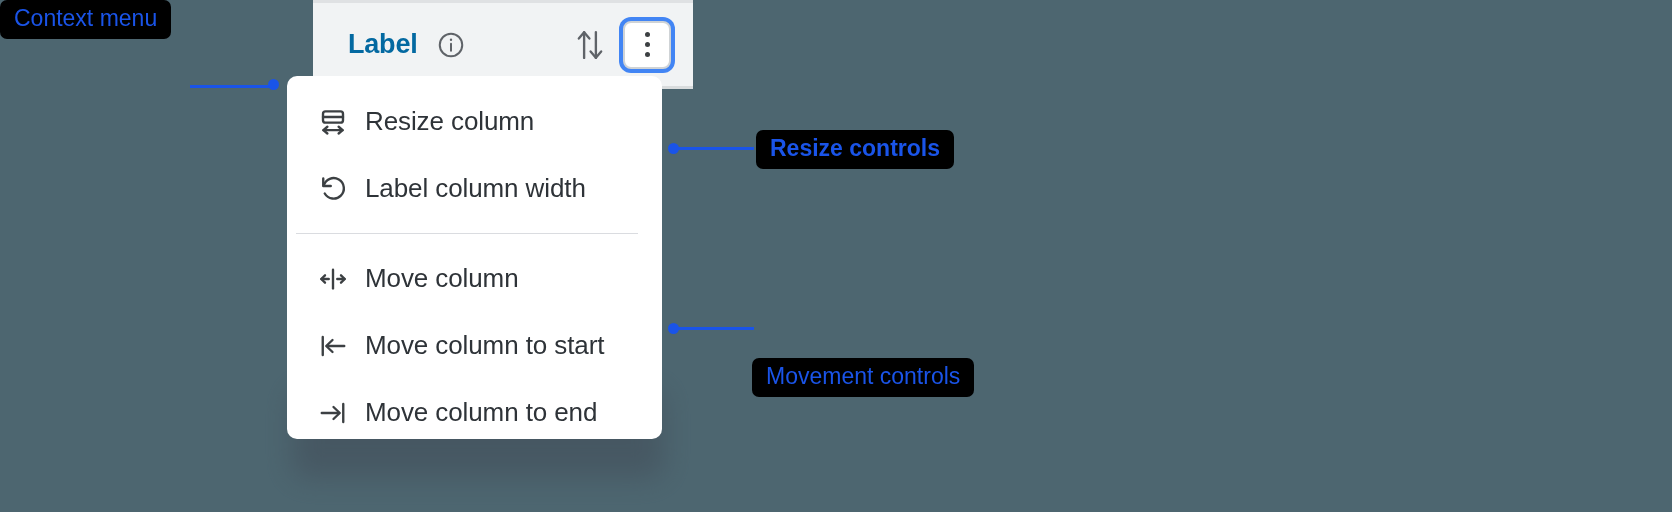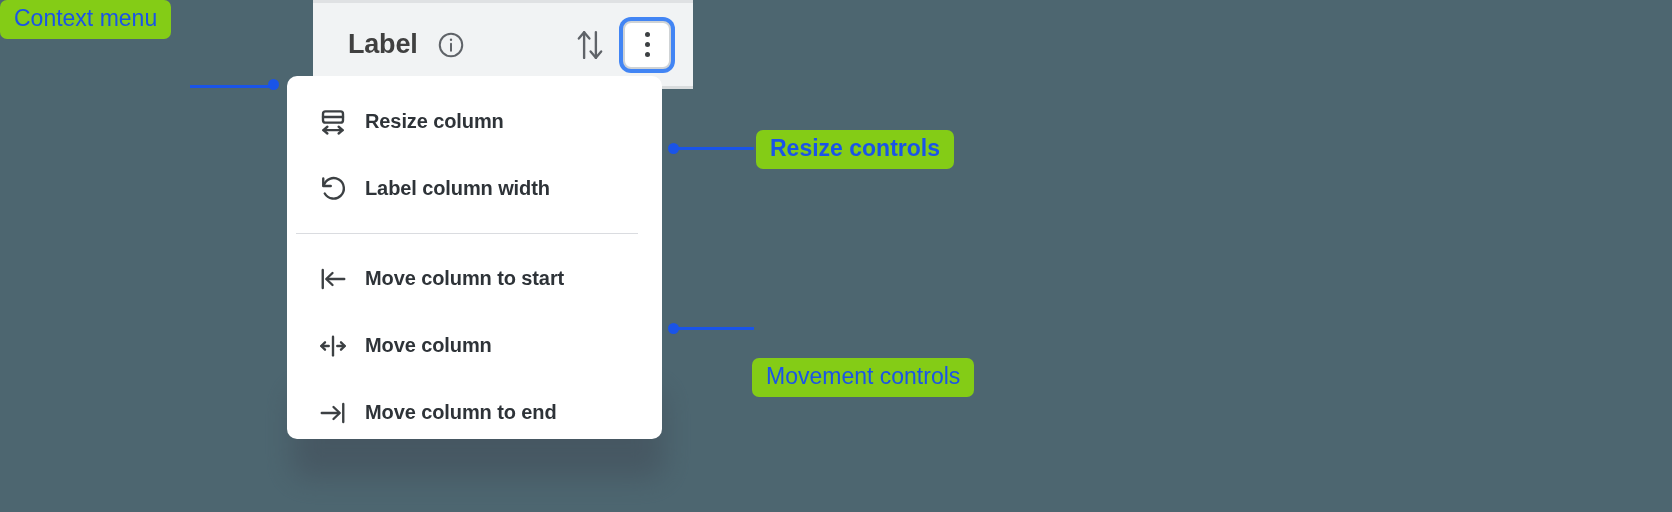--- a/index.html
+++ b/index.html
@@ -40,21 +40,21 @@
     content:"";
     position:absolute;
     left:0; right:0; bottom:0;
     height:3px;
     background:#d9dcdd;
   }
 
   .header-label {
     font-size: 27px;
     font-weight: 700;
-    color: #404040;
+    color: #0369a1;
     letter-spacing: -0.2px;
   }
 
   .info-icon {
     margin-left: 18px;
     width: 30px;
     height: 30px;
     display: flex;
     align-items: center;
     justify-content: center;
@@ -127,39 +127,38 @@
   .menu-item-icon {
     width: 30px;
     height: 30px;
     flex: 0 0 30px;
     display: flex;
     align-items: center;
     justify-content: center;
     margin-right: 17px;
   }
   .menu-item-label {
-    font-size: 20px;
+    font-size: 26px;
     color: #2e3338;
     letter-spacing: -0.1px;
     white-space: nowrap;
-    font-weight: bold;
   }
 
   .menu-divider {
     height: 1px;
     background: #dadce0;
     margin: 11px 24px 11px 9px;
   }
 
   
   .ann { position: absolute; z-index: 6; }
 
   .ann-pill {
     position: absolute;
-    background: #84cc16;
+    background: #000000;
     color: #1a54e8;
     font-size: 23px;
     border-radius: 7px;
     padding: 7px 14px 9px 14px;
     white-space: nowrap;
     line-height: 1;
   }
 
   .ann-line {
     position: absolute;
@@ -250,44 +249,44 @@
         </svg>
       </span>
       <span class="menu-item-label">Label column width</span>
     </div>
 
     <div class="menu-divider"></div>
 
     <div class="menu-item">
       <span class="menu-item-icon">
         <svg width="30" height="30" viewBox="0 0 24 24" fill="none" stroke="#3c4043" stroke-width="1.9" stroke-linecap="round" stroke-linejoin="round">
-          <line x1="3.8" y1="4.8" x2="3.8" y2="19.2"></line>
-          <line x1="21" y1="12" x2="7.4" y2="12"></line>
-          <polyline points="11.6,7.2 6.6,12 11.6,16.8"></polyline>
-        </svg>
-      </span>
-      <span class="menu-item-label">Move column to start</span>
-    </div>
-
-    <div class="menu-item">
-      <span class="menu-item-icon">
-        <svg width="30" height="30" viewBox="0 0 24 24" fill="none" stroke="#3c4043" stroke-width="1.9" stroke-linecap="round" stroke-linejoin="round">
           <line x1="12" y1="4.5" x2="12" y2="19.5"></line>
           <line x1="8.6" y1="12" x2="2.8" y2="12"></line>
           <polyline points="5.6,9.1 2.6,12 5.6,14.9"></polyline>
           <line x1="15.4" y1="12" x2="21.2" y2="12"></line>
           <polyline points="18.4,9.1 21.4,12 18.4,14.9"></polyline>
         </svg>
       </span>
       <span class="menu-item-label">Move column</span>
     </div>
 
     <div class="menu-item">
       <span class="menu-item-icon">
         <svg width="30" height="30" viewBox="0 0 24 24" fill="none" stroke="#3c4043" stroke-width="1.9" stroke-linecap="round" stroke-linejoin="round">
+          <line x1="3.8" y1="4.8" x2="3.8" y2="19.2"></line>
+          <line x1="21" y1="12" x2="7.4" y2="12"></line>
+          <polyline points="11.6,7.2 6.6,12 11.6,16.8"></polyline>
+        </svg>
+      </span>
+      <span class="menu-item-label">Move column to start</span>
+    </div>
+
+    <div class="menu-item">
+      <span class="menu-item-icon">
+        <svg width="30" height="30" viewBox="0 0 24 24" fill="none" stroke="#3c4043" stroke-width="1.9" stroke-linecap="round" stroke-linejoin="round">
           <line x1="20.2" y1="4.8" x2="20.2" y2="19.2"></line>
           <line x1="3" y1="12" x2="16.6" y2="12"></line>
           <polyline points="12.4,7.2 17.4,12 12.4,16.8"></polyline>
         </svg>
       </span>
       <span class="menu-item-label">Move column to end</span>
     </div>
   </div>
 
   <div class="ann" id="ann-context">

